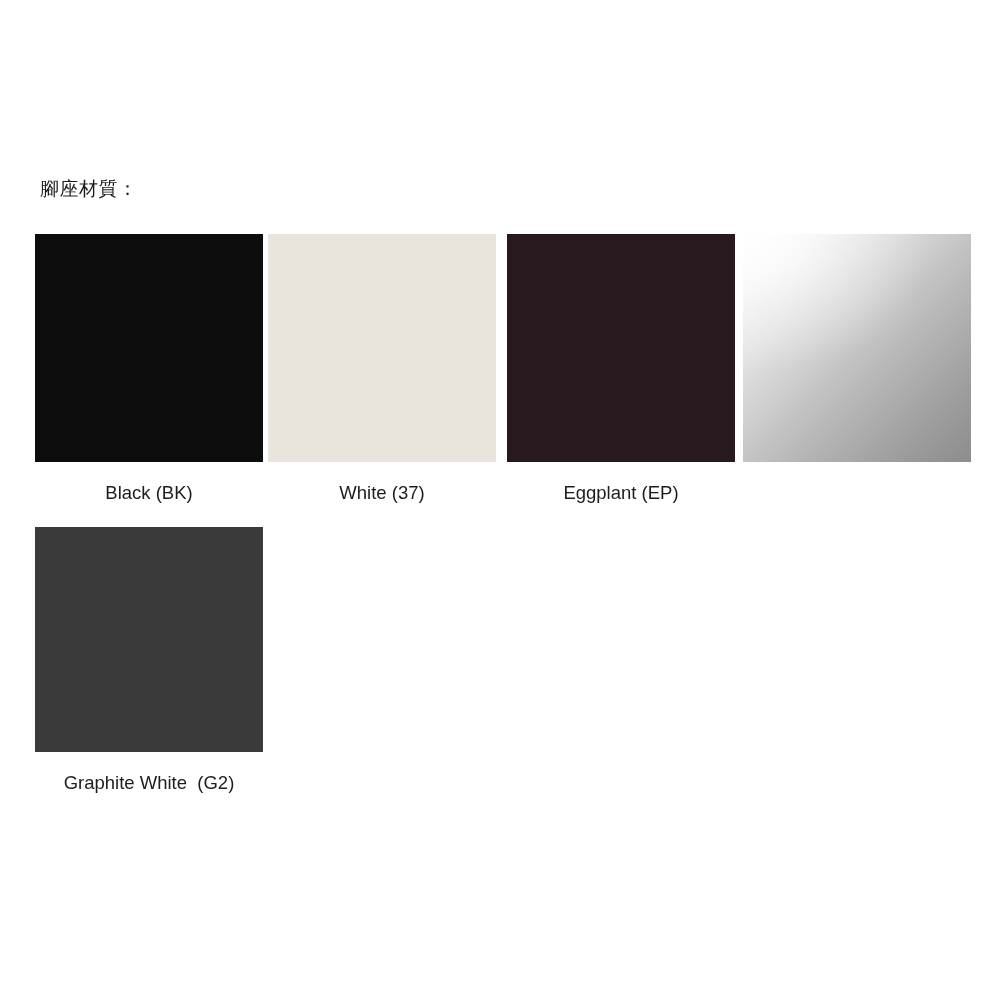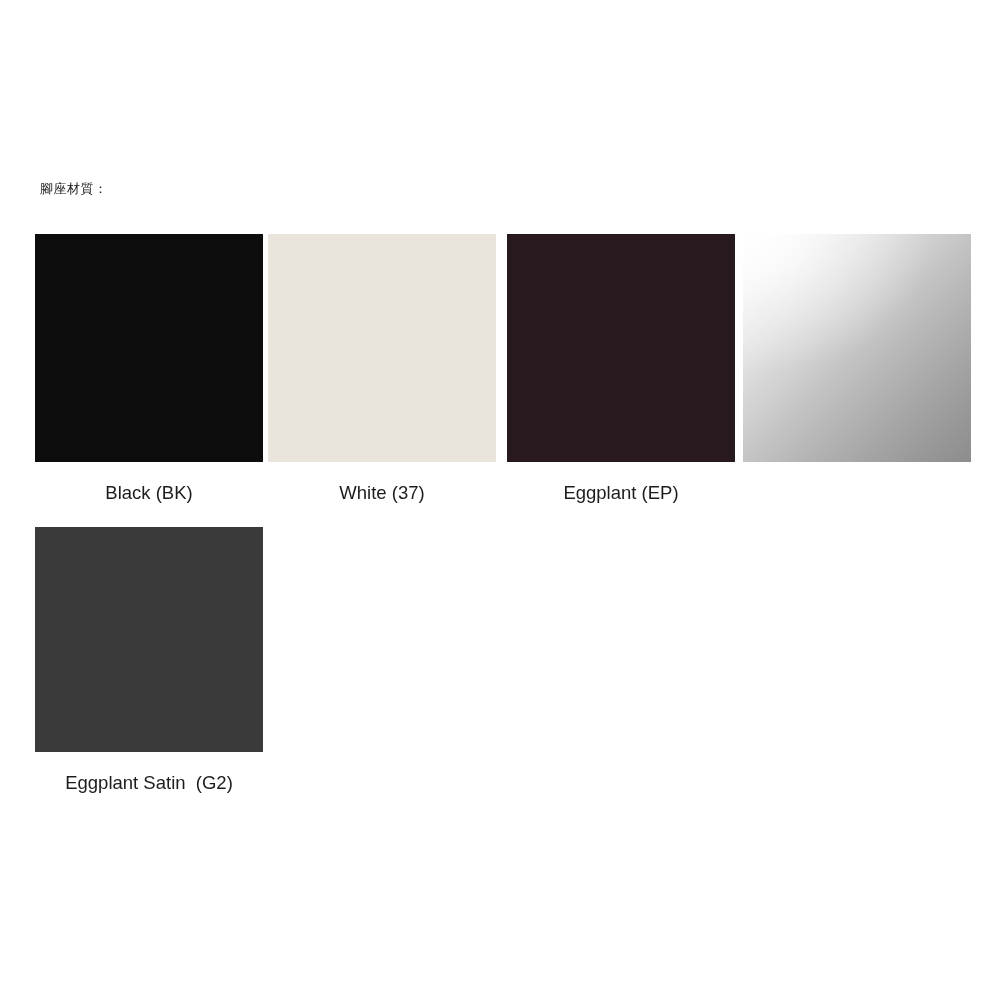--- a/index.html
+++ b/index.html
@@ -15,21 +15,21 @@
     position: relative;
     overflow: hidden;
     -webkit-font-smoothing: antialiased;
   }
 
   
   #section-title {
     position: absolute;
     left: 40px;
     top: 176px;
-    font-size: 13px;
+    font-size: 19px;
     line-height: 26px;
     color: #1b1b1b;
     letter-spacing: 0.5px;
     white-space: nowrap;
   }
 
   
   #swatch-grid {
     position: absolute;
     left: 0;
@@ -127,16 +127,16 @@
 
   <div class="swatch-cell cell-r1 cell-c4">
     <div class="metal-wrap">
       <div class="swatch-chip chip-metal"></div>
       <div class="chip-metal-sheen"></div>
     </div>
   </div>
 
   <div class="swatch-cell cell-r2 cell-c1">
     <div class="swatch-chip chip-tall" style="background-color: rgb(58, 58, 58);"></div>
-    <span class="swatch-label">Eggplant Satin  (G2)</span>
+    <span class="swatch-label">Graphite White  (G2)</span>
   </div>
 
 </div>
 
 </body></html>

